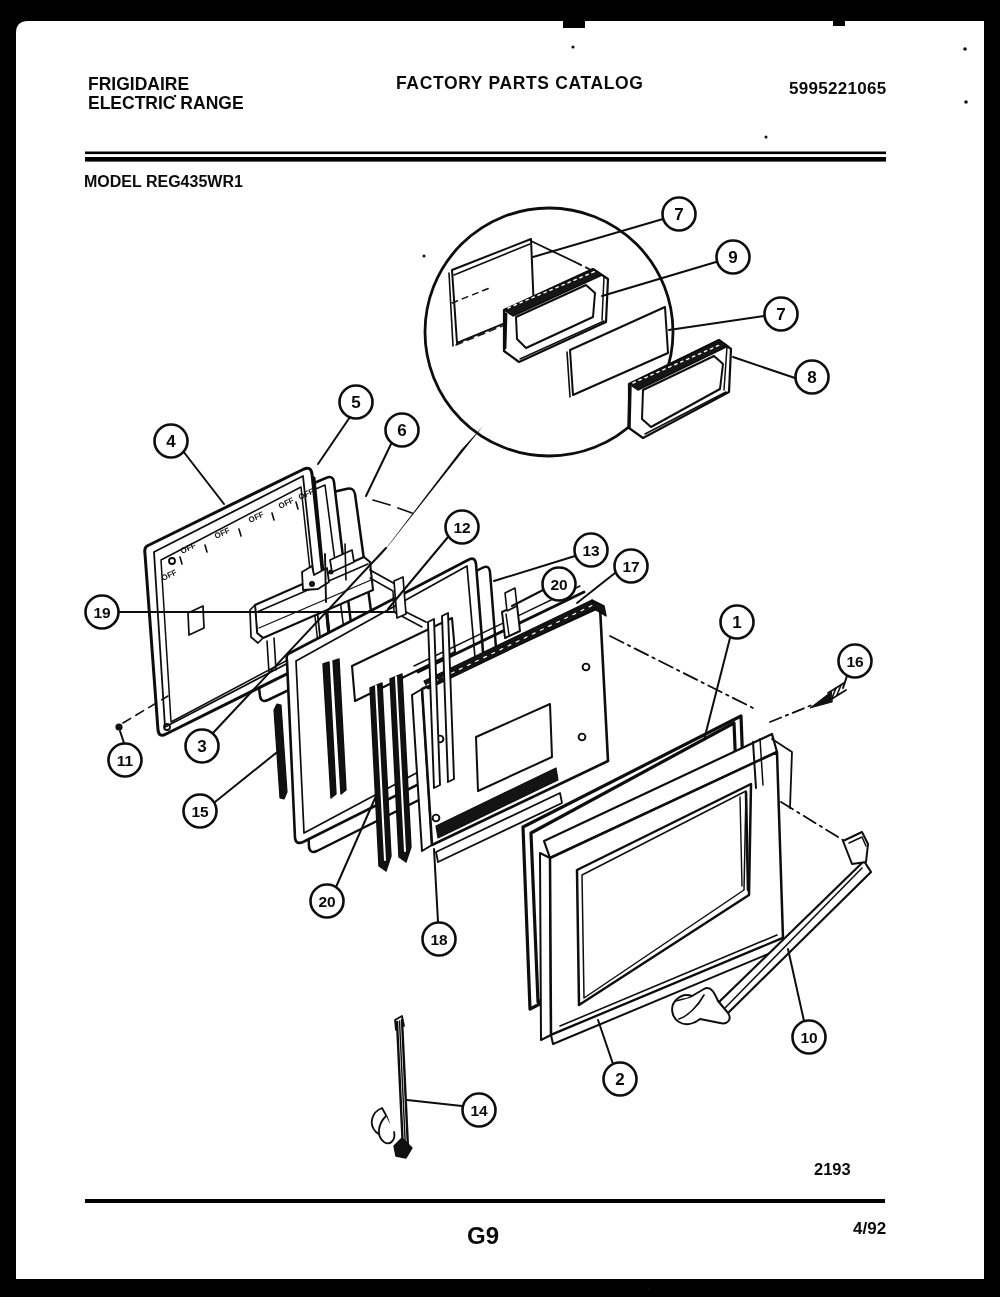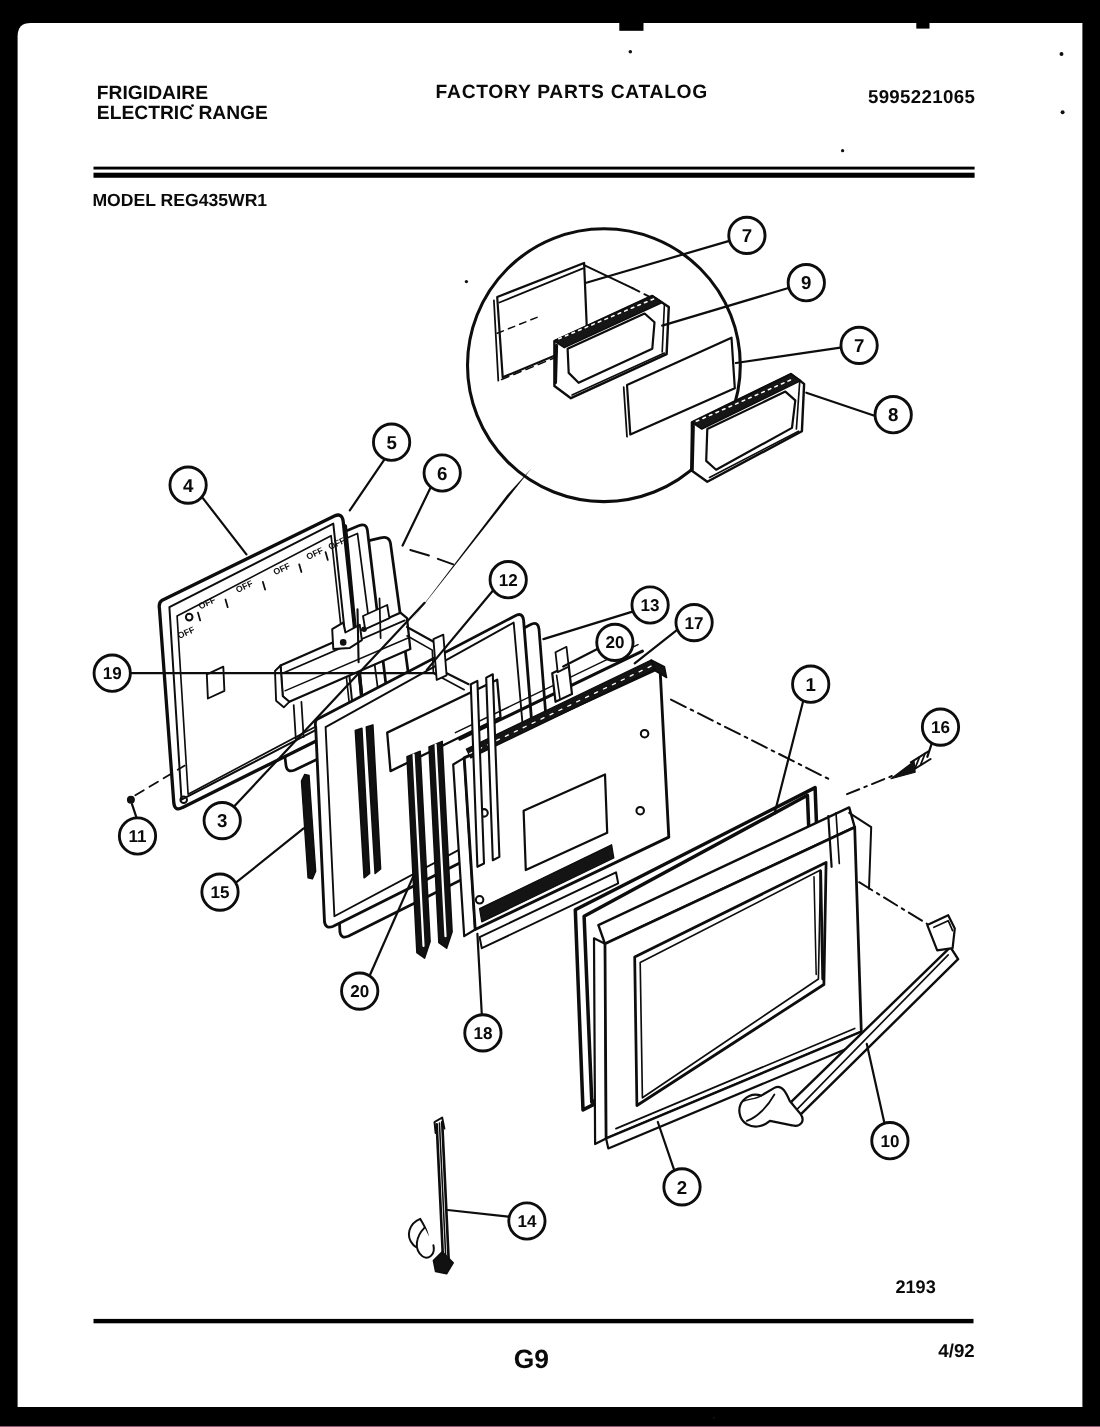--- a/index.html
+++ b/index.html
@@ -1,16 +1,16 @@
 <!DOCTYPE html>
 <html><head>
 <meta charset="utf-8">
 <style>
 html,body{margin:0;padding:0;background:#fff}
-.page{position:relative;width:1000px;height:1297px;background:#ec4899;overflow:hidden;font-family:"Liberation Sans",sans-serif}
+.page{position:relative;width:1000px;height:1297px;background:#fca5a5;overflow:hidden;font-family:"Liberation Sans",sans-serif}
 svg{display:block}
 </style>
 </head>
 <body>
 <div class="page">
 <svg width="1000" height="1297" viewBox="0 0 1000 1297">
 
 <rect x="0" y="0" width="1000" height="1297" fill="#000"></rect>
 <path d="M28,21 L984,21 L984,1279 L16,1279 L16,33 Q16,21 28,21 Z" fill="#fff"></path>
 <rect x="563" y="0" width="22" height="28" fill="#000"></rect>

